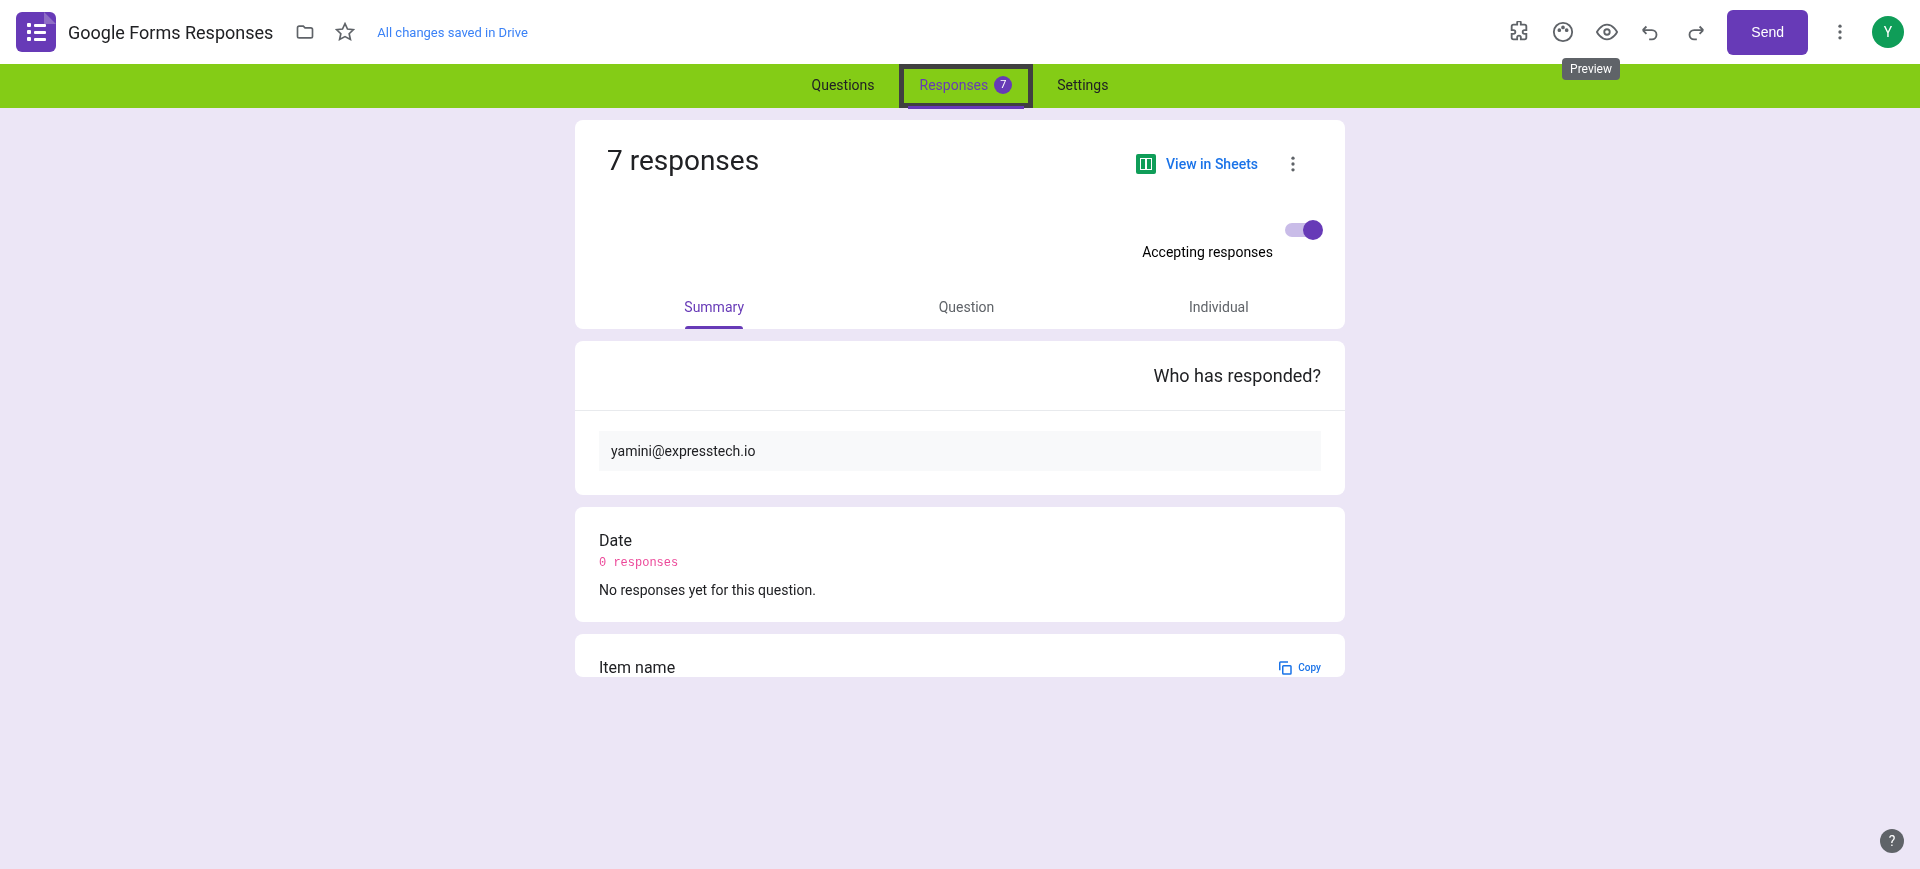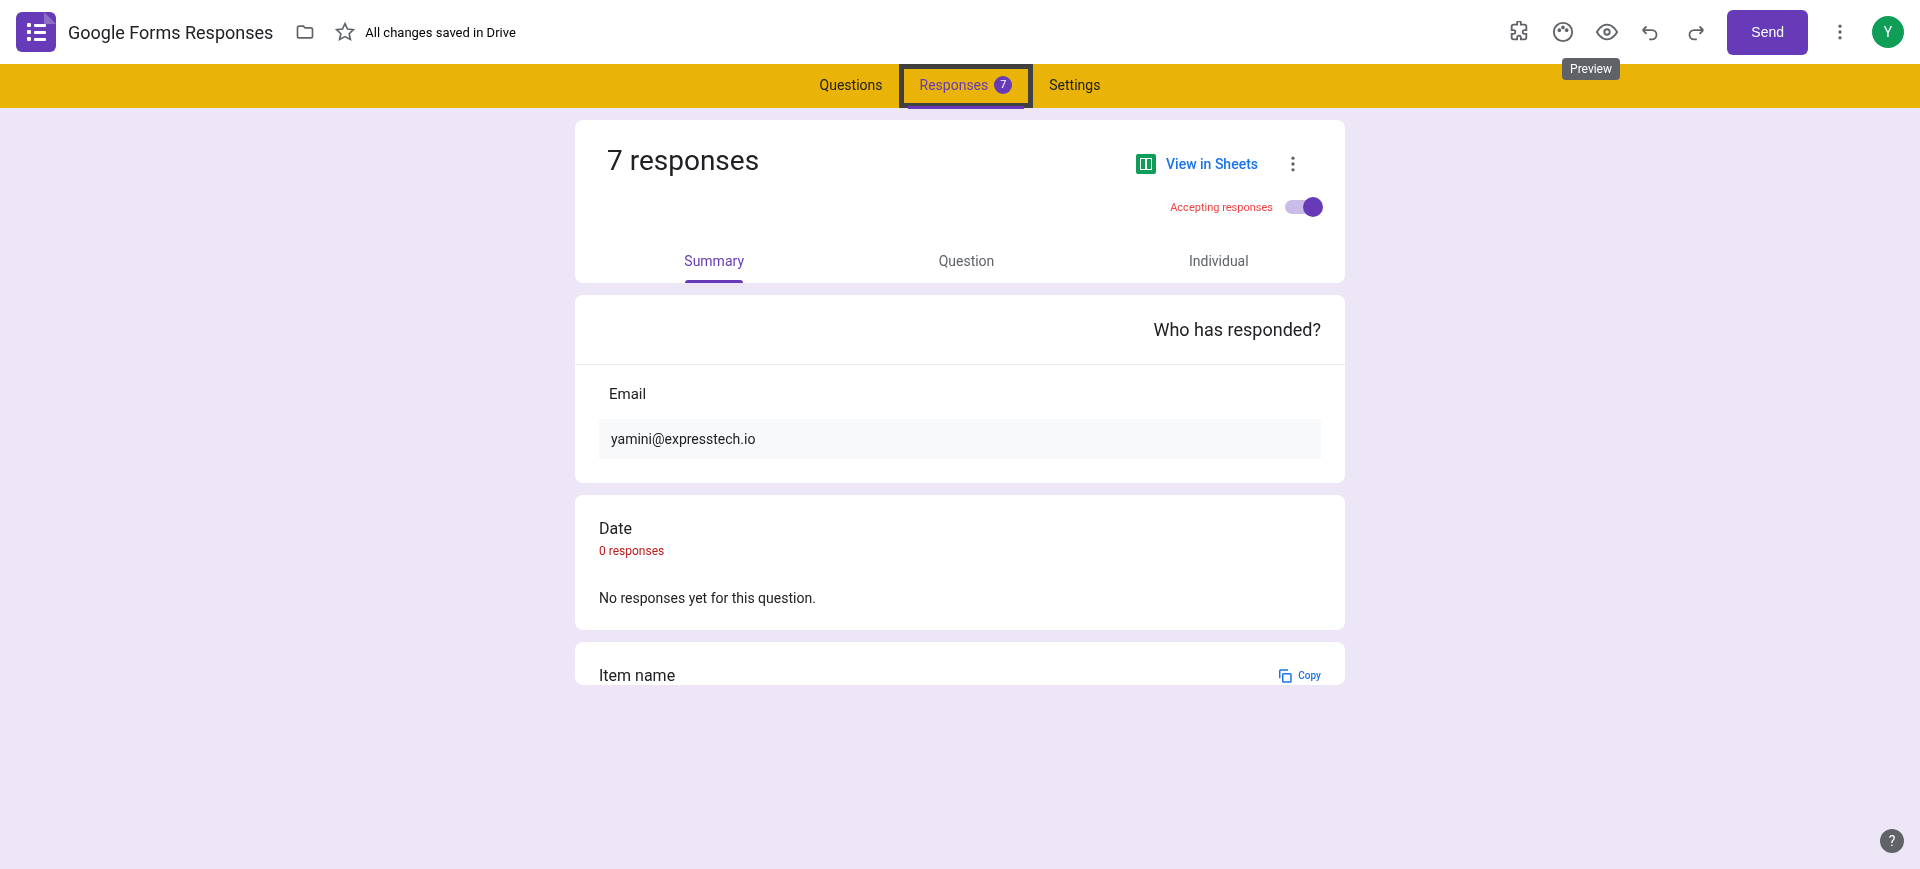--- a/index.html
+++ b/index.html
@@ -6,54 +6,54 @@
 body { font-family: 'Google Sans', Roboto, Arial, sans-serif; background: #fff; overflow-x: hidden; }
 .header { display: flex; align-items: center; padding: 8px 16px; background: #fff; height: 64px; }
 .logo { width: 40px; height: 40px; background: #673ab7; border-radius: 6px; display: flex; align-items: center; justify-content: center; margin-right: 12px; position: relative; }
 .logo::after { content: ''; position: absolute; top: 0; right: 0; width: 12px; height: 12px; background: #8e6dc5; clip-path: polygon(0 0, 100% 100%, 0 100%); }
 .logo-lines { display: flex; flex-direction: column; gap: 3px; }
 .logo-lines span { display: flex; align-items: center; gap: 3px; }
 .logo-lines span::before { content: ''; width: 4px; height: 4px; background: #fff; border-radius: 1px; }
 .logo-lines span::after { content: ''; width: 12px; height: 3px; background: #fff; border-radius: 1px; }
 .title { font-size: 18px; color: #202124; margin-right: 12px; }
 .icon-btn { width: 40px; height: 40px; border: none; background: none; border-radius: 50%; display: flex; align-items: center; justify-content: center; cursor: pointer; color: #5f6368; }
-.save-status { font-size: 13px; color: #000000; }
+.save-status { font-size: 13px; color: #3b82f6; margin-left: 12px; }
 .header-right { margin-left: auto; display: flex; align-items: center; gap: 4px; }
 .send-btn { background: #673ab7; color: #fff; border: none; padding: 0 24px; height: 45px; border-radius: 6px; font-size: 14px; font-weight: 500; cursor: pointer; margin: 0 8px; }
 .avatar { width: 32px; height: 32px; border-radius: 50%; background: #0f9d58; color: #fff; display: flex; align-items: center; justify-content: center; font-size: 14px; margin-left: 8px; }
 .tooltip { position: absolute; top: 58px; right: 300px; background: #5f6368; color: #fff; font-size: 12px; padding: 4px 8px; border-radius: 4px; z-index: 100; }
-.tabs-nav { display: flex; justify-content: center; gap: 4px; background: #eab308; border-bottom: 0; height: 44px; }
+.tabs-nav { display: flex; justify-content: center; gap: 12px; background: #84cc16; border-bottom: 0; height: 44px; }
 .tab-nav-item { padding: 12px 12px; font-size: 14px; color: #202124; cursor: pointer; display: flex; align-items: center; gap: 6px; border-bottom: 3px solid transparent; }
 .tab-nav-item.active { color: #673ab7; border-bottom-color: #673ab7; }
 .badge { background: #673ab7; color: #fff; border-radius: 9px; min-width: 18px; height: 18px; font-size: 11px; display: inline-flex; align-items: center; justify-content: center; padding: 0 5px; }
 .highlight-box { border: 5px solid #404040; padding: 2px 4px; display: flex; align-items: center; }
 .main-bg { background: #ece6f6; min-height: calc(100vh - 108px); padding-top: 12px; padding-bottom: 40px; }
 .card { background: #fff; border-radius: 8px; max-width: 770px; margin: 0 auto 12px; overflow: hidden; }
 .card-header { padding: 24px 32px 0; display: flex; align-items: flex-start; justify-content: space-between; }
 .responses-title { font-size: 28px; color: #202124; font-weight: 400; }
 .header-actions { display: flex; align-items: center; gap: 15px; }
 .sheets-link { color: #1a73e8; font-size: 14px; font-weight: 500; display: flex; align-items: center; gap: 10px; cursor: pointer; }
 .sheets-icon { width: 20px; height: 20px; background: #0f9d58; border-radius: 2px; display: flex; align-items: center; justify-content: center; position: relative; }
 .sheets-icon::before { content: ''; width: 10px; height: 10px; border: 1.5px solid #fff; position: absolute; }
 .sheets-icon::after { content: ''; width: 1.5px; height: 10px; background: #fff; position: absolute; box-shadow: 0 0 0 0 #fff; }
 .accepting-row { display: flex; justify-content: flex-end; align-items: center; padding: 16px 24px 24px; gap: 12px; }
-.accepting-label { font-size: 11px; color: #ef4444; }
+.accepting-label { font-size: 14px; color: #000000; margin-top: 44px; }
 .toggle { width: 36px; height: 14px; background: #c9bce8; border-radius: 7px; position: relative; cursor: pointer; }
 .toggle::after { content: ''; position: absolute; right: -2px; top: -3px; width: 20px; height: 20px; background: #673ab7; border-radius: 50%; }
 .sub-tabs { display: flex; border-top: 1px solid transparent; padding-left: 13px; }
 .sub-tab { flex: 1; text-align: center; padding: 14px 0; font-size: 14px; color: #5f6368; cursor: pointer; position: relative; }
 .sub-tab.active { color: #673ab7; }
 .sub-tab.active::after { content: ''; position: absolute; bottom: 0; left: 50%; transform: translateX(-50%); width: 58px; height: 3px; background: #673ab7; border-radius: 3px 3px 0 0; }
 .section-title { font-size: 18px; color: #202124; padding: 24px; border-bottom: 1px solid #e8eaed; text-align: right; }
 .email-section { padding: 20px 24px 24px; }
 .email-label { font-size: 15px; color: #202124; margin-bottom: 16px; padding-left: 10px; }
 .email-value { background: #f8f9fa; padding: 12px 12px; font-size: 14px; color: #202124; border-radius: 0; }
 .date-card { padding: 24px; }
 .date-title { font-size: 16px; color: #202124; margin-bottom: 6px; }
-.date-count { font-size: 12px; color: #b91c1c; margin-bottom: 32px; }
+.date-count { font-size: 12px; color: #ec4899; margin-bottom: 12px; font-family: Liberation Mono, monospace; }
 .no-responses { font-size: 14px; color: #202124; }
 .item-card { padding: 24px 24px 0; display: flex; justify-content: space-between; align-items: center; }
 .item-title { font-size: 16px; color: #202124; }
 .copy-link { color: #1a73e8; font-size: 10px; font-weight: 500; display: flex; align-items: center; gap: 4px; cursor: pointer; }
 .help-btn { position: fixed; bottom: 16px; right: 16px; width: 24px; height: 24px; border-radius: 50%; background: #5f6368; color: #fff; display: flex; align-items: center; justify-content: center; font-size: 14px; cursor: pointer; }
 svg { display: block; }
 </style>
 </head>
 <body>
 
@@ -159,21 +159,20 @@
     <div class="sub-tabs">
       <div class="sub-tab active">Summary</div>
       <div class="sub-tab">Question</div>
       <div class="sub-tab">Individual</div>
     </div>
   </div>
 
   <div class="card">
     <div class="section-title">Who has responded?</div>
     <div class="email-section">
-      <div class="email-label">Email</div>
       <div class="email-value">yamini@expresstech.io</div>
     </div>
   </div>
 
   <div class="card date-card">
     <div class="date-title">Date</div>
     <div class="date-count">0 responses</div>
     <div class="no-responses">No responses yet for this question.</div>
   </div>
 

